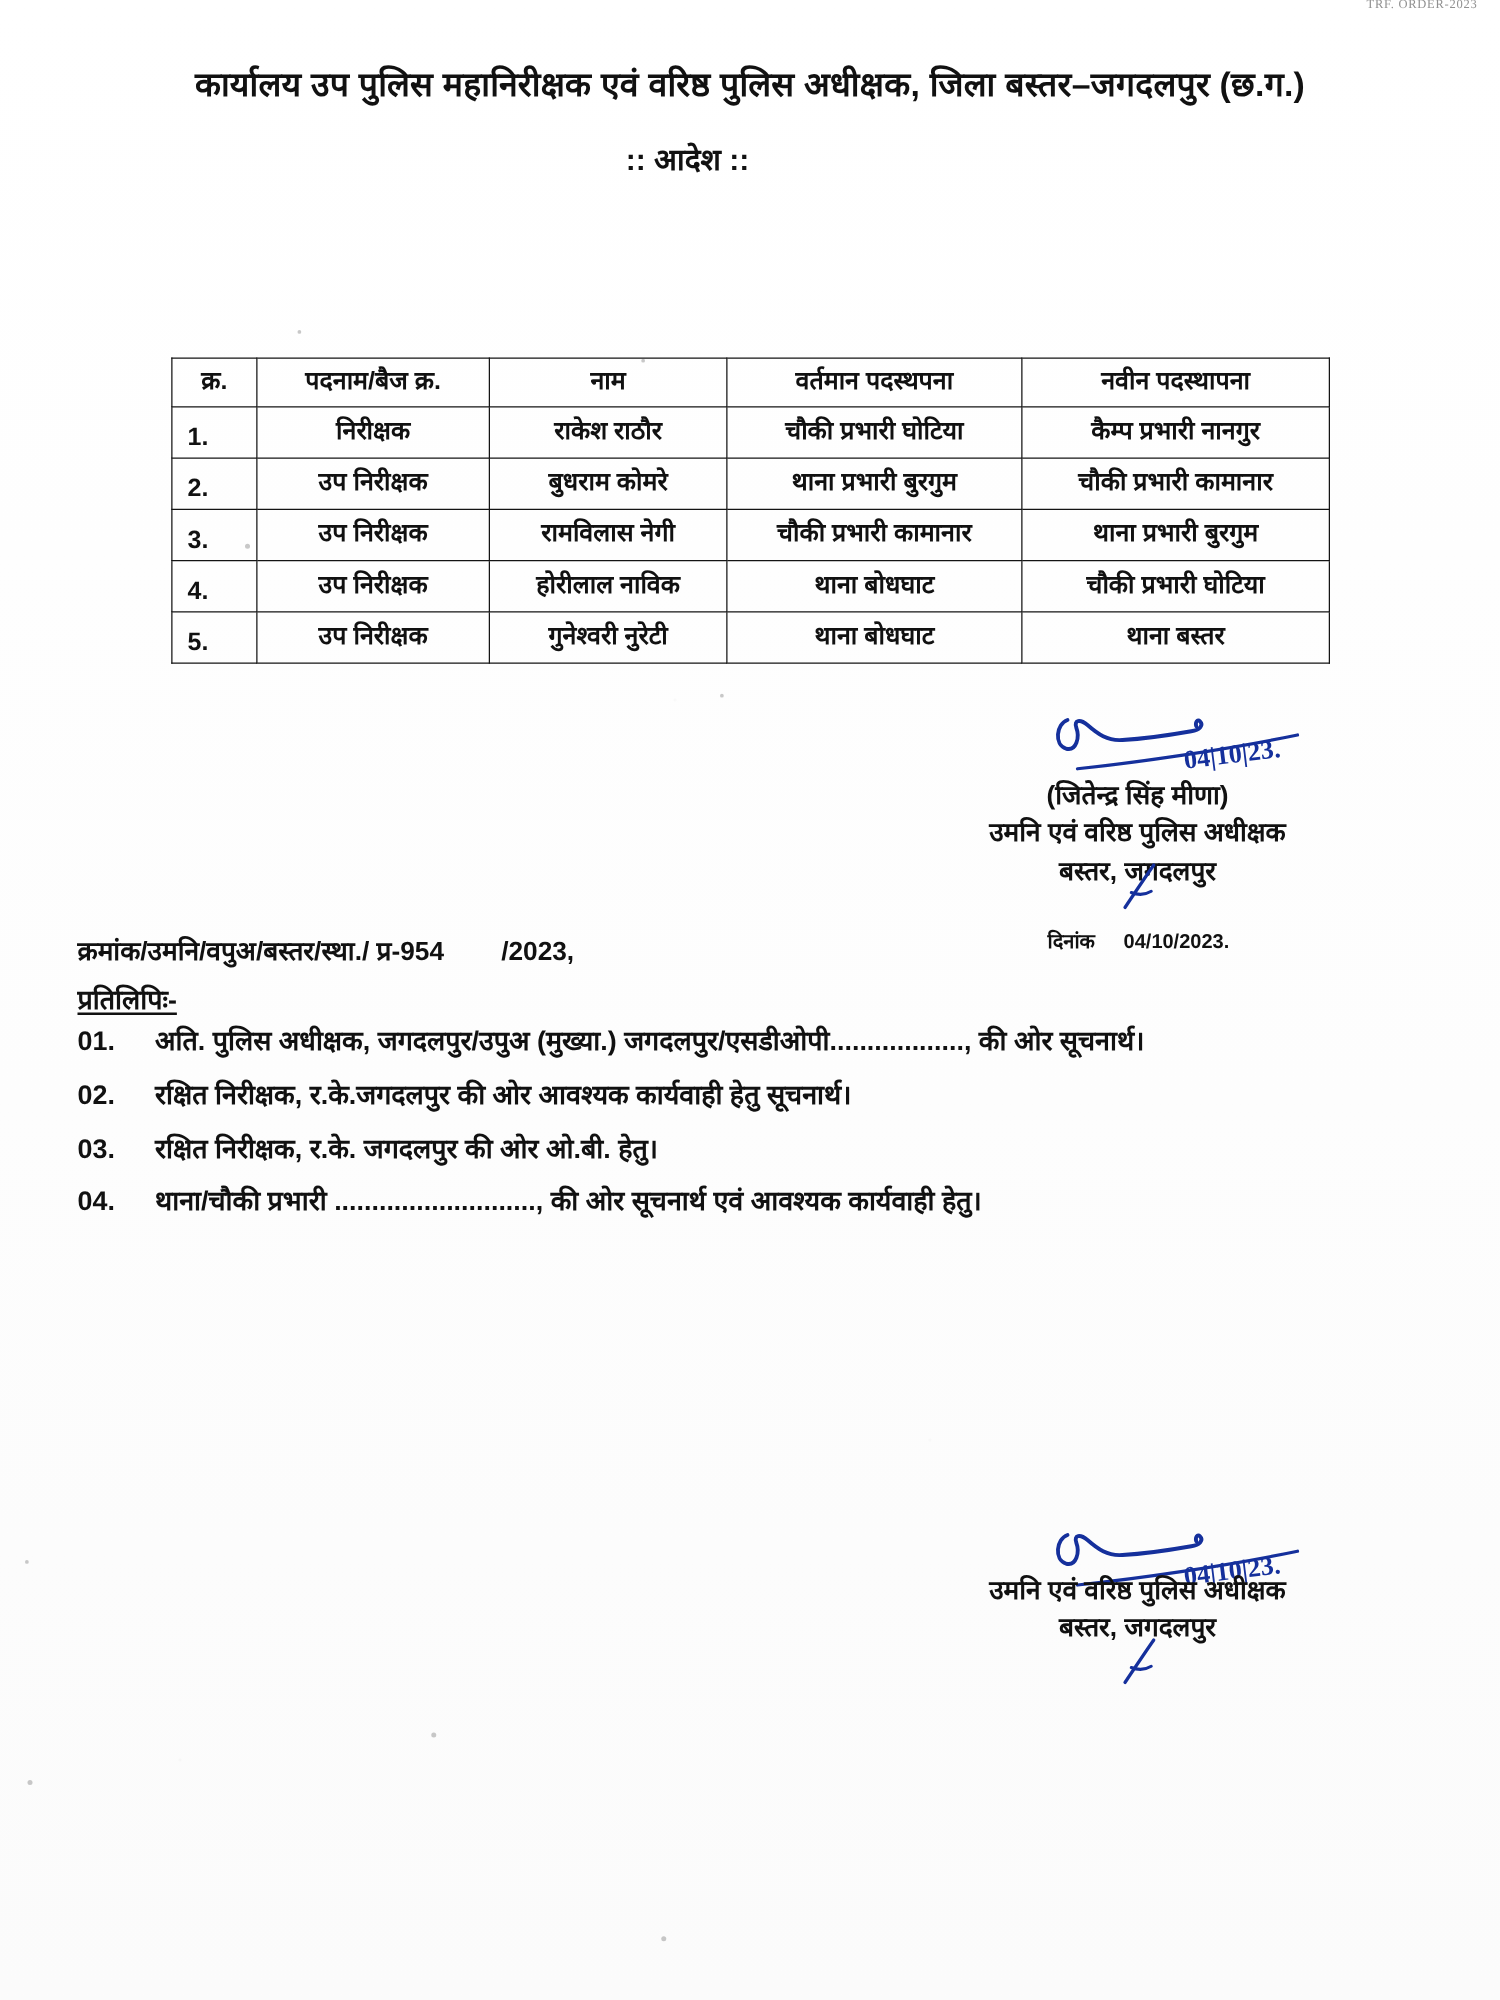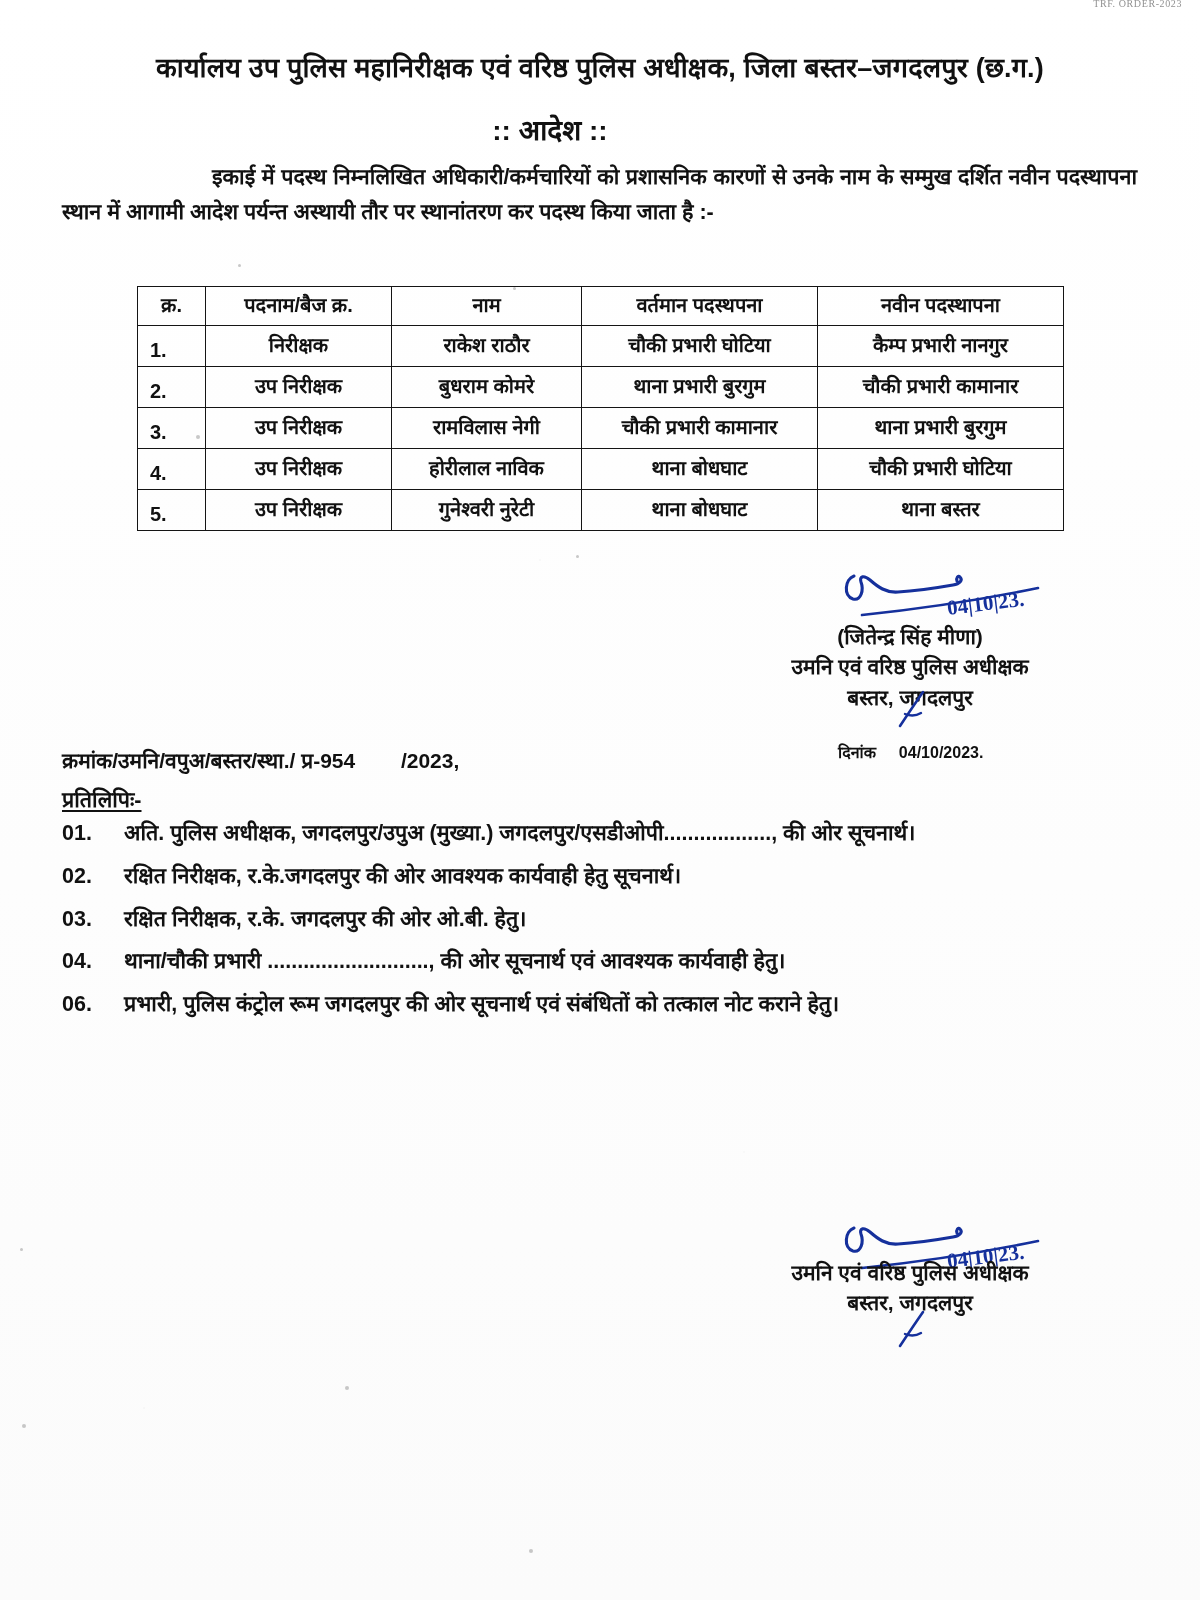--- a/index.html
+++ b/index.html
@@ -57,21 +57,21 @@
     letter-spacing: 0.2px;
     line-height: 1.25;
   }
 
   .order-word {
     position: absolute;
     top: 110px;
     left: 0;
     width: 1100px;
     text-align: center;
-    font-size: 28px;
+    font-size: 24px;
     font-weight: 700;
   }
 
   .body-para {
     position: absolute;
     top: 160px;
     left: 62px;
     width: 1075px;
     font-size: 21.5px;
     line-height: 1.62;
@@ -221,21 +221,20 @@
   <div class="dot" style="top:1386px;left:345px;width:4px;height:4px;"></div>
   <div class="dot" style="top:1549px;left:529px;width:4px;height:4px;"></div>
   <div class="dot" style="top:1248px;left:20px;width:3px;height:3px;"></div>
 
   <div class="watermark">TRF. ORDER-2023</div>
 
   <div class="office-title">कार्यालय उप पुलिस महानिरीक्षक एवं वरिष्ठ पुलिस अधीक्षक, जिला बस्तर–जगदलपुर (छ.ग.)</div>
 
   <div class="order-word">:: आदेश ::</div>
 
-  <div class="body-para">इकाई में पदस्थ निम्नलिखित अधिकारी/कर्मचारियों को प्रशासनिक कारणों से उनके नाम के सम्मुख दर्शित नवीन पदस्थापना स्थान में आगामी आदेश पर्यन्त अस्थायी तौर पर स्थानांतरण कर पदस्थ किया जाता है :-</div>
 
   <div class="order-table-wrap">
     <table class="order-table">
       <colgroup>
         <col class="c-sno">
           <col class="c-desg">
           <col class="c-name">
           <col class="c-curr">
           <col class="c-new">
       </colgroup>
@@ -330,24 +329,20 @@
       <span class="copy-text">रक्षित निरीक्षक, र.के.जगदलपुर की ओर आवश्यक कार्यवाही हेतु सूचनार्थ।</span>
     </div>
     <div class="copy-item">
       <span class="copy-num">03.</span>
       <span class="copy-text">रक्षित निरीक्षक, र.के. जगदलपुर की ओर ओ.बी. हेतु।</span>
     </div>
     <div class="copy-item">
       <span class="copy-num">04.</span>
       <span class="copy-text">थाना/चौकी प्रभारी ..........................., की ओर सूचनार्थ एवं आवश्यक कार्यवाही हेतु।</span>
     </div>
-    <div class="copy-item">
-      <span class="copy-num">06.</span>
-      <span class="copy-text">प्रभारी, पुलिस कंट्रोल रूम जगदलपुर की ओर सूचनार्थ एवं संबंधितों को तत्काल नोट कराने हेतु।</span>
-    </div>
   </div>
 
   <svg class="sig-graphic bot" viewBox="0 0 230 72">
     <path d="M14,12 C5,15 3,32 13,35 C21,37 24,26 21,18 C19,12 24,11 30,16 C38,23 46,29 58,28 C76,27 96,24 113,21 C120,20 123,16 120,13 C118,11 116,14 117,17" fill="none" stroke="#15309c" stroke-width="3.1" stroke-linecap="round" stroke-linejoin="round"></path>
     <path d="M22,52 C70,47 140,37 198,25" fill="none" stroke="#15309c" stroke-width="2.6" stroke-linecap="round"></path>
     <text x="108" y="52" font-family="'Liberation Serif', serif" font-size="21" font-weight="700" fill="#15309c" transform="rotate(-7 108 52)">04|10|23.</text>
   </svg>
 
   <div class="sig-block sig-bot">
     <div>उमनि एवं वरिष्ठ पुलिस अधीक्षक</div>

